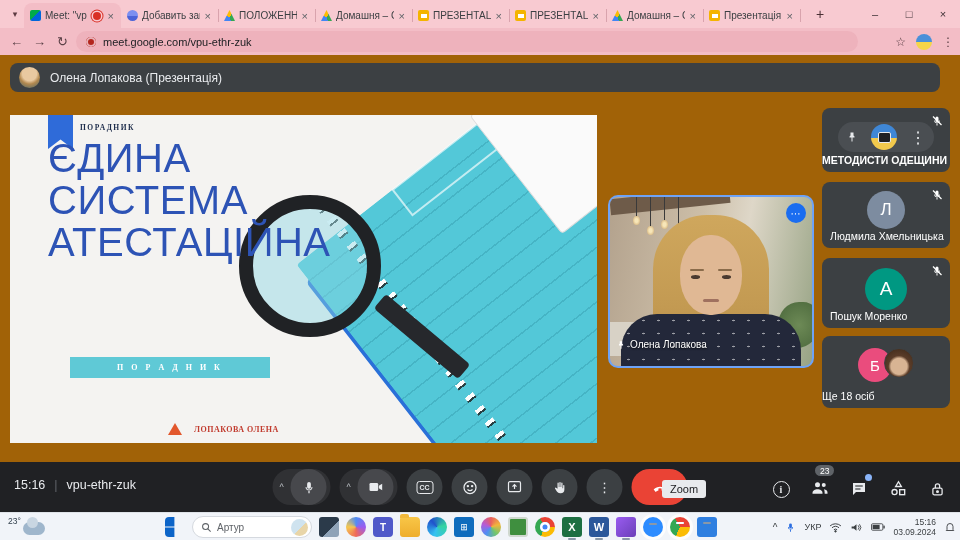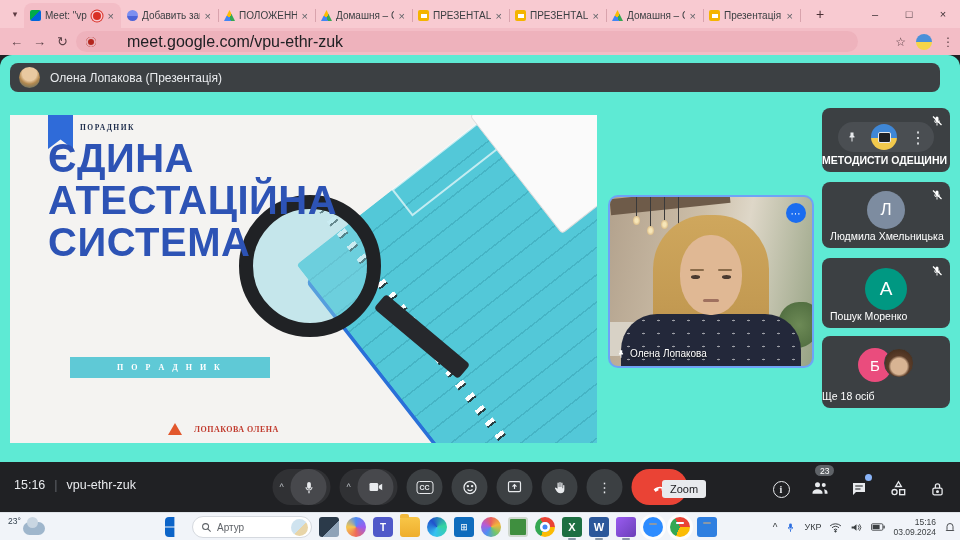--- a/index.html
+++ b/index.html
@@ -27,41 +27,41 @@
   .newtab { position:absolute; left:810px; top:4px; width:20px; height:20px; display:flex; align-items:center; justify-content:center; font-size:14px; color:#4a3034; }
   .winctl { position:absolute; top:0; height:28px; width:34px; display:flex; align-items:center; justify-content:center; font-size:11px; color:#3c3034; }
 
   
   .toolbar { position:absolute; top:28px; left:0; width:960px; height:27px; background:#f3bdc6; }
   .nav-ico { position:absolute; top:3px; width:21px; height:21px; display:flex; align-items:center; justify-content:center;
     font-size:13px; color:#5a4046; }
   .urlpill { position:absolute; left:76px; top:3px; width:782px; height:21px; background:#eeb2bc; border-radius:11px;
     display:flex; align-items:center; gap:7px; padding:0 10px; }
   .urlrec { width:10px; height:10px; border-radius:50%; background:#b3261e; box-shadow:inset 0 0 0 2px #e8b0b8,inset 0 0 0 4px #b3261e; }
-  .urltext { font-size:16px; color:#202124;margin-left:24px; }
+  .urltext { font-size:11px; color:#202124; }
   .tb-right { position:absolute; right:6px; top:3px; display:flex; align-items:center; gap:10px; height:21px; }
   .tb-star { font-size:12px; color:#5a4046; }
   .tb-avatar { width:16px; height:16px; border-radius:50%; background:linear-gradient(180deg,#4a90d9 0 50%,#f5d547 50% 100%); }
   .tb-kebab { font-size:12px; color:#5a4046; }
 
   
-  .meet { position:absolute; top:55px; left:0; width:960px; height:457px; background:#5eead4;border-radius:12px; }
+  .meet { position:absolute; top:55px; left:0; width:960px; height:457px; background:#a16207; }
   .meet-header { position:absolute; left:10px; top:8px; width:930px; height:29px; background:#3c4043; border-radius:8px;
     display:flex; align-items:center; gap:10px; padding:0 9px; }
   .mh-avatar { width:21px; height:21px; border-radius:50%;
     background:radial-gradient(circle at 50% 32%,#e9c9a0 0 40%,#b3894f 58%,#42656e 100%); }
   .mh-title { font-size:12px; color:#e8eaed; }
 
   
   .slide { position:absolute; left:10px; top:60px; width:587px; height:328px; background:#f4f3f1; overflow:hidden; }
   .ribbon { position:absolute; left:38px; top:0; width:25px; height:34px; background:#2f6bd9;
     clip-path:polygon(0 0,100% 0,100% 100%,50% 72%,0 100%); }
   .eyebrow { position:absolute; left:70px; top:8px; font-family:"Liberation Serif",serif; font-weight:bold;
     font-size:7.5px; letter-spacing:1.5px; color:#1c2b4a; }
-  .slide-title { position:absolute; left:38px; top:22px; font-weight:bold; color:#2d53b5;
+  .slide-title { position:absolute; left:38px; top:22px; font-weight:normal; color:#2d53b5;
     font-size:40px; line-height:42px; letter-spacing:0.5px; }
   .banner { position:absolute; left:60px; top:242px; width:200px; height:21px; background:#5fc9d6;
     display:flex; align-items:center; justify-content:center; font-family:"Liberation Serif",serif;
     font-size:8px; letter-spacing:3px; color:#fff; font-weight:bold; }
   .credit { position:absolute; left:158px; top:308px; display:flex; align-items:center; gap:12px; }
   .credit-tri { width:0; height:0; border-left:7px solid transparent; border-right:7px solid transparent; border-bottom:12px solid #e2572c; }
   .credit-txt { font-family:"Liberation Serif",serif; font-size:8px; font-weight:bold; color:#c13b2e; letter-spacing:0.5px; }
   
   .img-zone { position:absolute; right:0; top:0; width:330px; height:328px; }
   .nb-dark { position:absolute; left:105px; top:30px; width:330px; height:330px; background:#2a70d8; transform:rotate(-38deg); border-radius:6px; }
@@ -86,21 +86,21 @@
   .couch { position:absolute; left:-10px; bottom:10px; width:60px; height:34px; border-radius:10px; background:#d8d2c6; }
   .hair { position:absolute; left:50%; top:18px; transform:translateX(-50%); width:116px; height:152px; border-radius:54px 54px 34px 34px;
     background:linear-gradient(180deg,#cfa75d 0%,#c39a52 60%,#b68d4a 100%); }
   .face { position:absolute; left:50%; top:38px; transform:translateX(-50%); width:62px; height:80px; border-radius:48%;
     background:#e0b894; }
   .brow { position:absolute; top:34px; width:14px; height:2px; background:#8a6b4a; border-radius:2px; }
   .eye { position:absolute; top:40px; width:9px; height:3.5px; border-radius:50%; background:#4a3a30; }
   .mouth { position:absolute; left:50%; top:64px; transform:translateX(-50%); width:16px; height:3px; border-radius:2px; background:#a0715f; }
   .body { position:absolute; left:50%; bottom:-6px; transform:translateX(-50%); width:180px; height:58px; border-radius:36px 36px 0 0;
     background:#23283a; background-image:radial-gradient(rgba(255,255,255,0.55) 1px, transparent 1.2px); background-size:15px 13px; }
-  .vname { position:absolute; left:6px; bottom:7px; display:flex; align-items:center; gap:4px; color:#fff; font-size:10px;
+  .vname { position:absolute; left:6px; bottom:16px; display:flex; align-items:center; gap:4px; color:#fff; font-size:10px;
     text-shadow:0 1px 2px rgba(0,0,0,0.8); }
   .vkebab { position:absolute; right:6px; top:6px; width:20px; height:20px; border-radius:50%; background:#1a6df0;
     color:#fff; display:flex; align-items:center; justify-content:center; font-size:10px; letter-spacing:1px; }
 
   
   .ptile { position:absolute; left:822px; width:128px; background:#3c4043; border-radius:8px; overflow:hidden; }
   .micoff { position:absolute; right:5px; top:5px; width:16px; height:16px; display:flex; align-items:center; justify-content:center; }
   .pname { position:absolute; left:8px; bottom:6px; right:4px; font-size:10.5px; color:#fff; font-weight:500; white-space:nowrap; overflow:hidden; }
   .pname.center { text-align:left; left:0; right:0; font-weight:bold; }
   .avcircle { position:absolute; left:50%; transform:translateX(-50%); border-radius:50%;
@@ -270,22 +270,22 @@
         <div class="nb-box"></div>
         <div class="spiral"></div>
         <div class="nb-white"></div>
         <div class="glass-ring"></div>
         <div class="glass-handle"></div>
       </div>
       <div class="ribbon"></div>
       <div class="eyebrow">ПОРАДНИК</div>
       <div class="slide-title">
         <div>ЄДИНА</div>
+        <div>СИСТЕМА</div>
         <div>АТЕСТАЦІЙНА</div>
-        <div>СИСТЕМА</div>
       </div>
       <div class="banner">П О Р А Д Н И К</div>
       <div class="credit">
         <span class="credit-tri"></span>
         <span class="credit-txt">ЛОПАКОВА ОЛЕНА</span>
       </div>
     </div>
 
     <div class="vtile">
       <div class="beam"></div>

